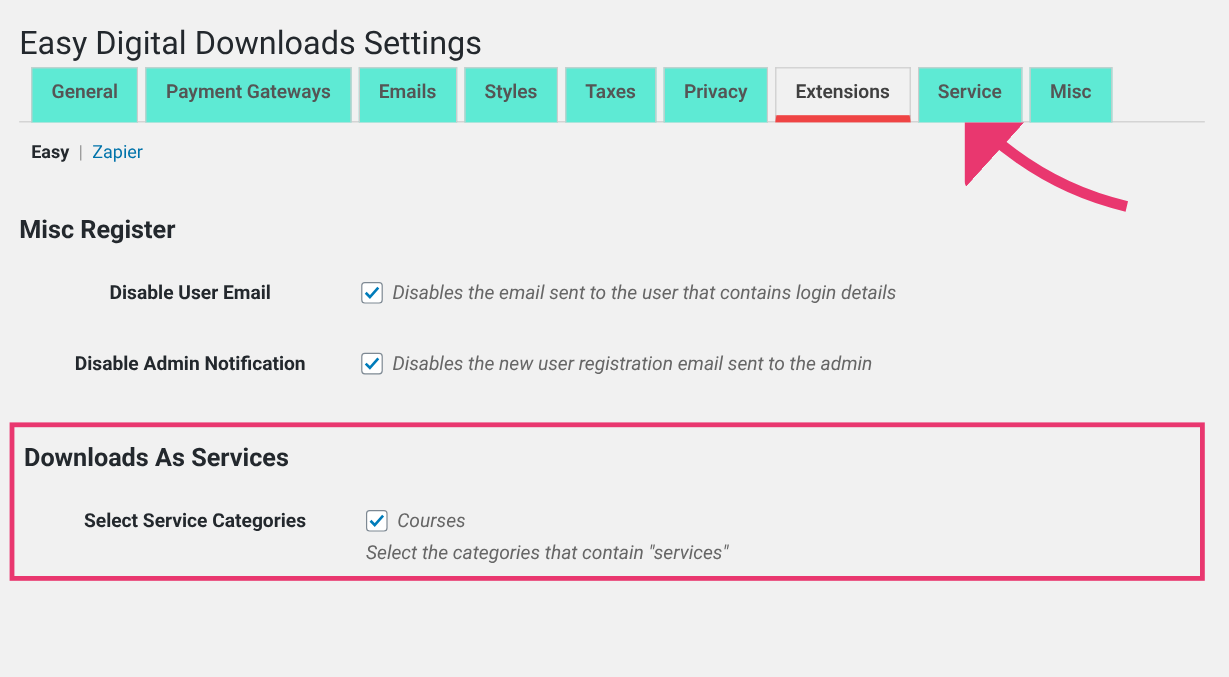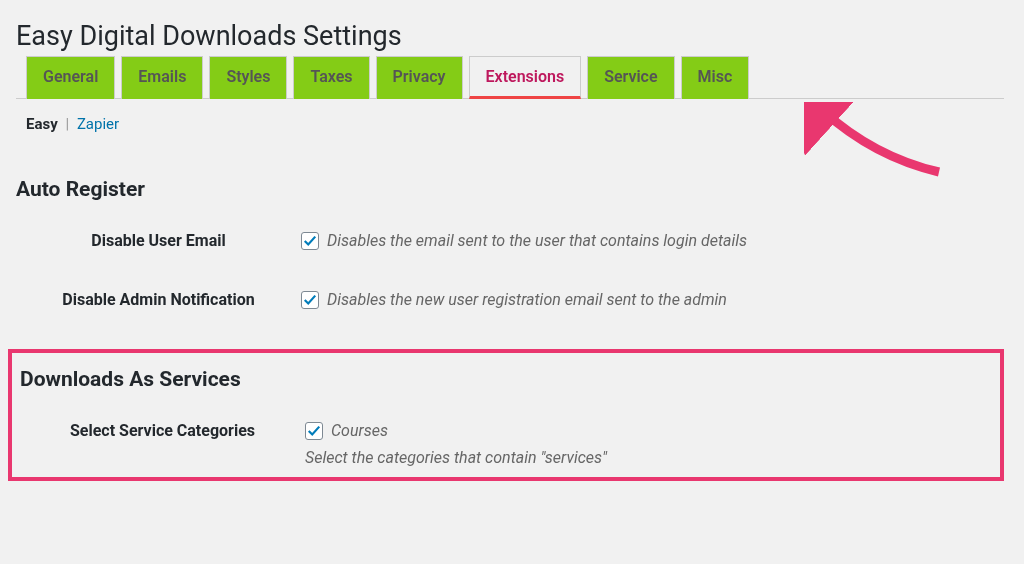--- a/index.html
+++ b/index.html
@@ -17,34 +17,34 @@
       margin-bottom: 4px;
     }
     .tabs {
       display: flex;
       gap: 6px;
       border-bottom: 1px solid #ccc;
       margin-bottom: 12px;
       padding-left: 10px;
     }
     .tab {
-      background: #84cc16;
+      background: #5eead4;
       border: 1px solid #ccc;
       border-bottom: none;
       padding: 10px 16px;
       font-size: 16px;
       font-weight: 600;
       color: #555;
       cursor: pointer;
       margin-bottom: -1px;
     }
     .tab.active {
       background: #f1f1f1;
-      border-bottom: 3px solid #ef4444;
-      color: #be185d;
+      border-bottom: 6px solid #ef4444;
+      color: #404040;
     }
     .subtabs {
       padding: 4px 10px 20px 10px;
       font-size: 15px;
     }
     .subtab-active {
       font-weight: 700;
       color: #23282d;
     }
     .subtab-sep {
@@ -132,37 +132,38 @@
       pointer-events: none;
     }
   </style>
 </head>
 <body>
 
 <h1 class="page-title">Easy Digital Downloads Settings</h1>
 
 <div class="tabs">
   <div class="tab">General</div>
+  <div class="tab">Payment Gateways</div>
   <div class="tab">Emails</div>
   <div class="tab">Styles</div>
   <div class="tab">Taxes</div>
   <div class="tab">Privacy</div>
   <div class="tab active">Extensions</div>
   <div class="tab">Service</div>
   <div class="tab">Misc</div>
 </div>
 
 <div class="subtabs">
   <span class="subtab-active">Easy</span>
   <span class="subtab-sep">|</span>
   <span class="subtab-link">Zapier</span>
 </div>
 
 <div class="section">
-  <h2 class="section-title">Auto Register</h2>
+  <h2 class="section-title">Misc Register</h2>
 
   <div class="setting-row">
     <div class="setting-label">Disable User Email</div>
     <div class="setting-content">
       <div class="checkbox-wrap">
         <div class="checkbox">
           <svg viewBox="0 0 16 16">
               <path fill="none" stroke="#007cba" stroke-width="2.5" d="M2 8 L6 12 L14 3"></path>
             </svg>
         </div>

